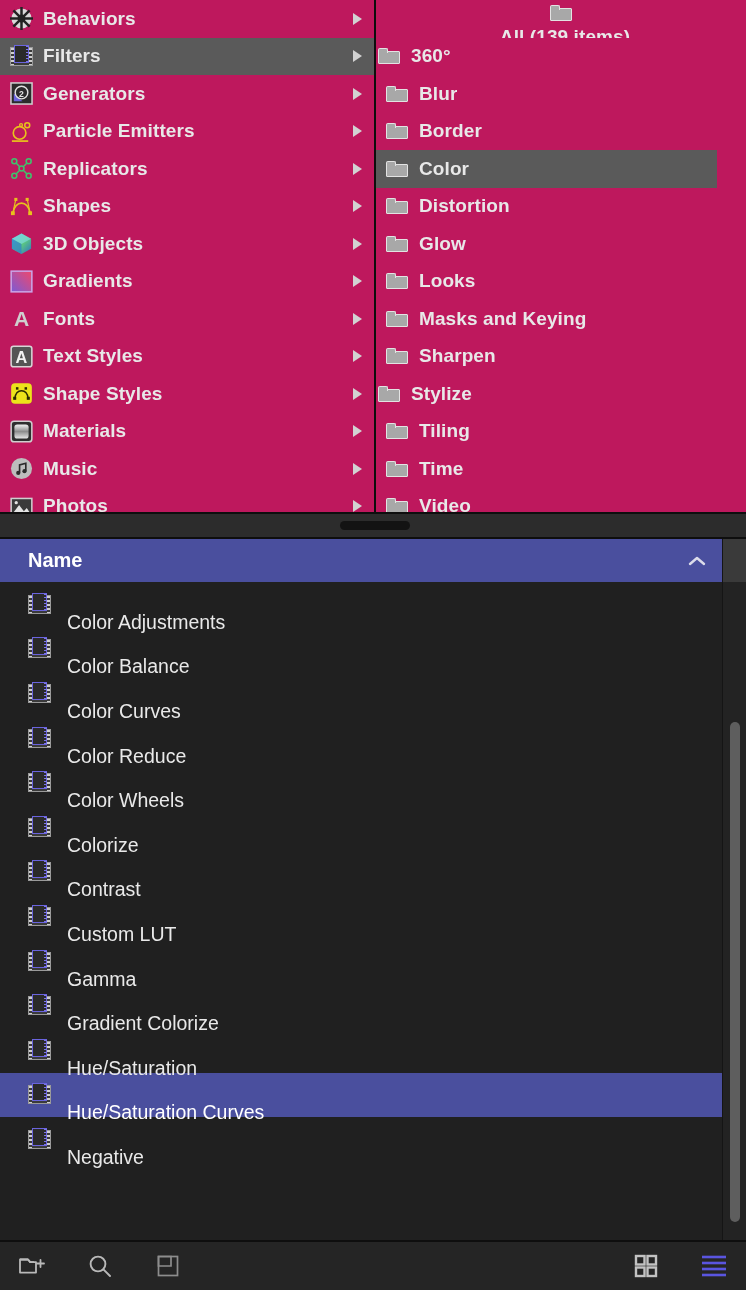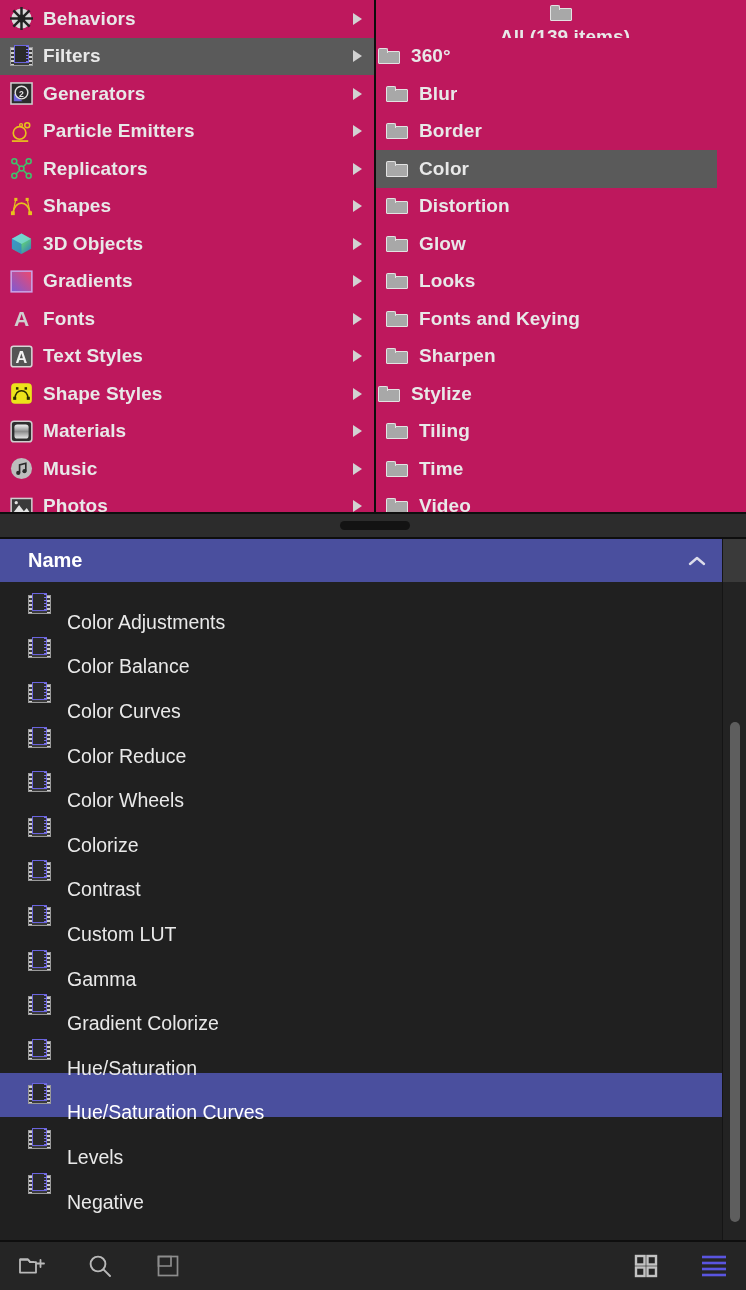--- a/index.html
+++ b/index.html
@@ -556,21 +556,21 @@
           </span>
           <span class="label">Looks</span>
         </div>
         <div class="row" style="padding-left: 8px;">
           <span class="ico">
             <span class="folder">
               <span class="fbody"></span>
               <span class="ftab"></span>
             </span>
           </span>
-          <span class="label">Fonts and Keying</span>
+          <span class="label">Masks and Keying</span>
         </div>
         <div class="row" style="padding-left: 8px;">
           <span class="ico">
             <span class="folder">
               <span class="fbody"></span>
               <span class="ftab"></span>
             </span>
           </span>
           <span class="label">Sharpen</span>
         </div>
@@ -767,32 +767,20 @@
           <span class="fico">
             <span class="film">
               <span class="strip"></span>
               <span class="perfL"></span>
               <span class="perfR"></span>
               <span class="inner"></span>
               <span class="vbar"></span>
             </span>
           </span>
           <span class="flabel">Hue/Saturation Curves</span>
-        </div>
-        <div class="frow">
-          <span class="fico">
-            <span class="film">
-              <span class="strip"></span>
-              <span class="perfL"></span>
-              <span class="perfR"></span>
-              <span class="inner"></span>
-              <span class="vbar"></span>
-            </span>
-          </span>
-          <span class="flabel">Levels</span>
         </div>
         <div class="frow">
           <span class="fico">
             <span class="film">
               <span class="strip"></span>
               <span class="perfL"></span>
               <span class="perfR"></span>
               <span class="inner"></span>
               <span class="vbar"></span>
             </span>

